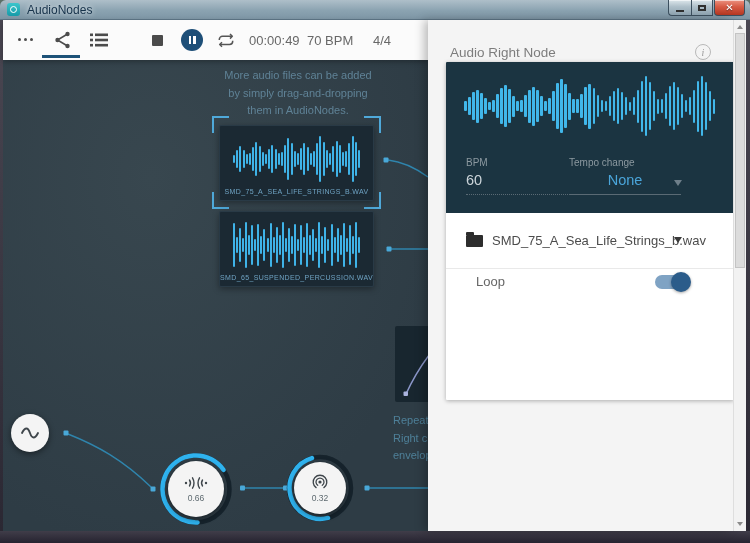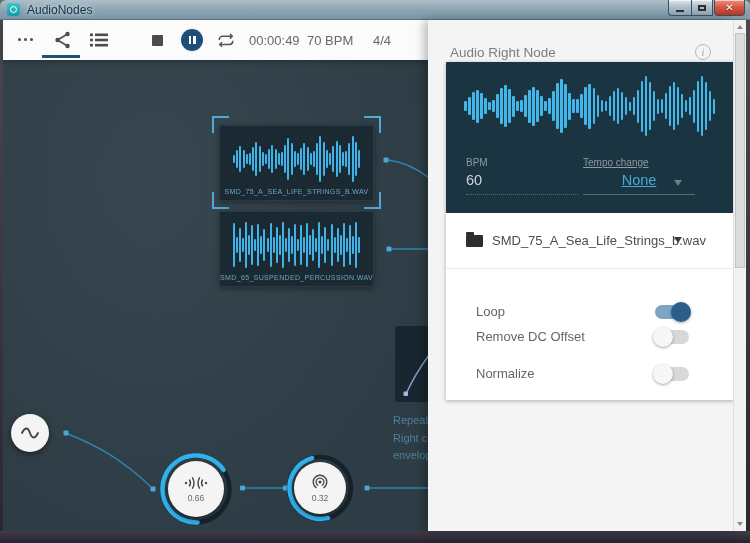--- a/index.html
+++ b/index.html
@@ -69,21 +69,21 @@
   .panel-title{position:absolute;left:22px;top:25px;font-size:13.5px;color:#7d7d7d;}
   .info-ic{position:absolute;right:22px;top:24px;width:16px;height:16px;border:1px solid #b9b9b9;border-radius:50%;
     color:#9a9a9a;font-size:10px;font-family:"Liberation Serif",serif;font-style:italic;
     display:flex;align-items:center;justify-content:center;box-sizing:border-box;}
   .card{position:absolute;left:18px;top:42px;width:288px;height:338px;background:#fff;border-radius:1px;box-shadow:0 1px 4px rgba(0,0,0,.3);}
   .darksec{position:absolute;left:0;top:0;width:288px;height:151px;background:#1b3441;border-radius:1px 1px 0 0;}
   .panel-wf{position:absolute;left:18px;right:18px;top:14px;height:60px;}
   .panel-wf i{width:2.5px;background:#41b7ea;}
   .f-label{position:absolute;top:95px;font-size:10px;color:#8c99a0;}
   .f-value{position:absolute;top:110px;width:112px;height:23px;font-size:14.5px;color:#ccd5da;box-sizing:border-box;}
-  .col1{left:20px;} .col2{left:137px;text-decoration:underline;}
+  .col1{left:20px;} .col2{left:123px;}
   .bpm-val{border-bottom:1px dotted #5a6a74;}
   .tempo-val{border-bottom:1px solid #5a6a74;color:#4aa5da;text-align:center;}
   .caret{width:0;height:0;border-left:4.5px solid transparent;border-right:4.5px solid transparent;border-top:6px solid #6e7f8a;position:absolute;}
   .tempo-caret{left:228px;top:118px;}
   .file-row{position:absolute;left:0;top:151px;width:288px;height:55px;}
   .folder{position:absolute;left:20px;top:22px;width:17px;height:12px;background:#2d2d2d;border-radius:1px;}
   .folder::before{content:"";position:absolute;left:0;top:-3px;width:8px;height:3px;background:#2d2d2d;border-radius:1px 1px 0 0;}
   .file-name{position:absolute;left:46px;top:20px;font-size:13px;color:#4c4c4c;}
   .file-caret{left:228px;top:24px;border-top-color:#3a3a3a;}
   .divider{position:absolute;left:0;top:206px;width:288px;border-top:1px solid #e9e9e9;}
@@ -171,20 +171,25 @@
       <path d="M366,428 H425"></path>
       <rect x="380.5" y="97.5" width="5" height="5" rx="1"></rect>
       <rect x="383.5" y="186.5" width="5" height="5" rx="1"></rect>
       <rect x="60.5" y="370.5" width="5" height="5" rx="1"></rect>
       <rect x="147.5" y="426.5" width="5" height="5" rx="1"></rect>
       <rect x="237" y="425.5" width="5" height="5" rx="1"></rect>
       <rect x="280" y="425.5" width="5" height="5" rx="1"></rect>
       <rect x="361.5" y="425.5" width="5" height="5" rx="1"></rect>
     </svg>
 
+    <div class="hint">
+      <div>More audio files can be added</div>
+        <div>by simply drag-and-dropping</div>
+        <div>them in AudioNodes.</div>
+    </div>
 
     <div class="sel-brackets">
         <i></i>
         <i></i>
         <i></i>
         <i></i>
       </div>
 
     <div class="node-card" style="top:65px">
       <div class="wf">
@@ -412,31 +417,23 @@
       </div>
 
       <div class="file-row">
         <div class="folder"></div>
         <div class="file-name">SMD_75_A_Sea_Life_Strings_b.wav</div>
         <div class="caret file-caret"></div>
       </div>
 
       <div class="divider"></div>
 
-      <div class="switch-row" style="top:240px">
+      <div class="switch-row" style="top:210px">
         <span class="slabel">Loop</span>
         <div class="toggle on"></div>
-      </div>
-      <div class="switch-row" style="top:265px">
-        <span class="slabel">Remove DC Offset</span>
-        <div class="toggle"></div>
-      </div>
-      <div class="switch-row" style="top:302px">
-        <span class="slabel">Normalize</span>
-        <div class="toggle"></div>
       </div>
     </div>
   </div>
 
   <div class="scrollbar">
     <div class="sb-up"></div>
     <div class="sb-thumb"></div>
     <div class="sb-down"></div>
   </div>
 

